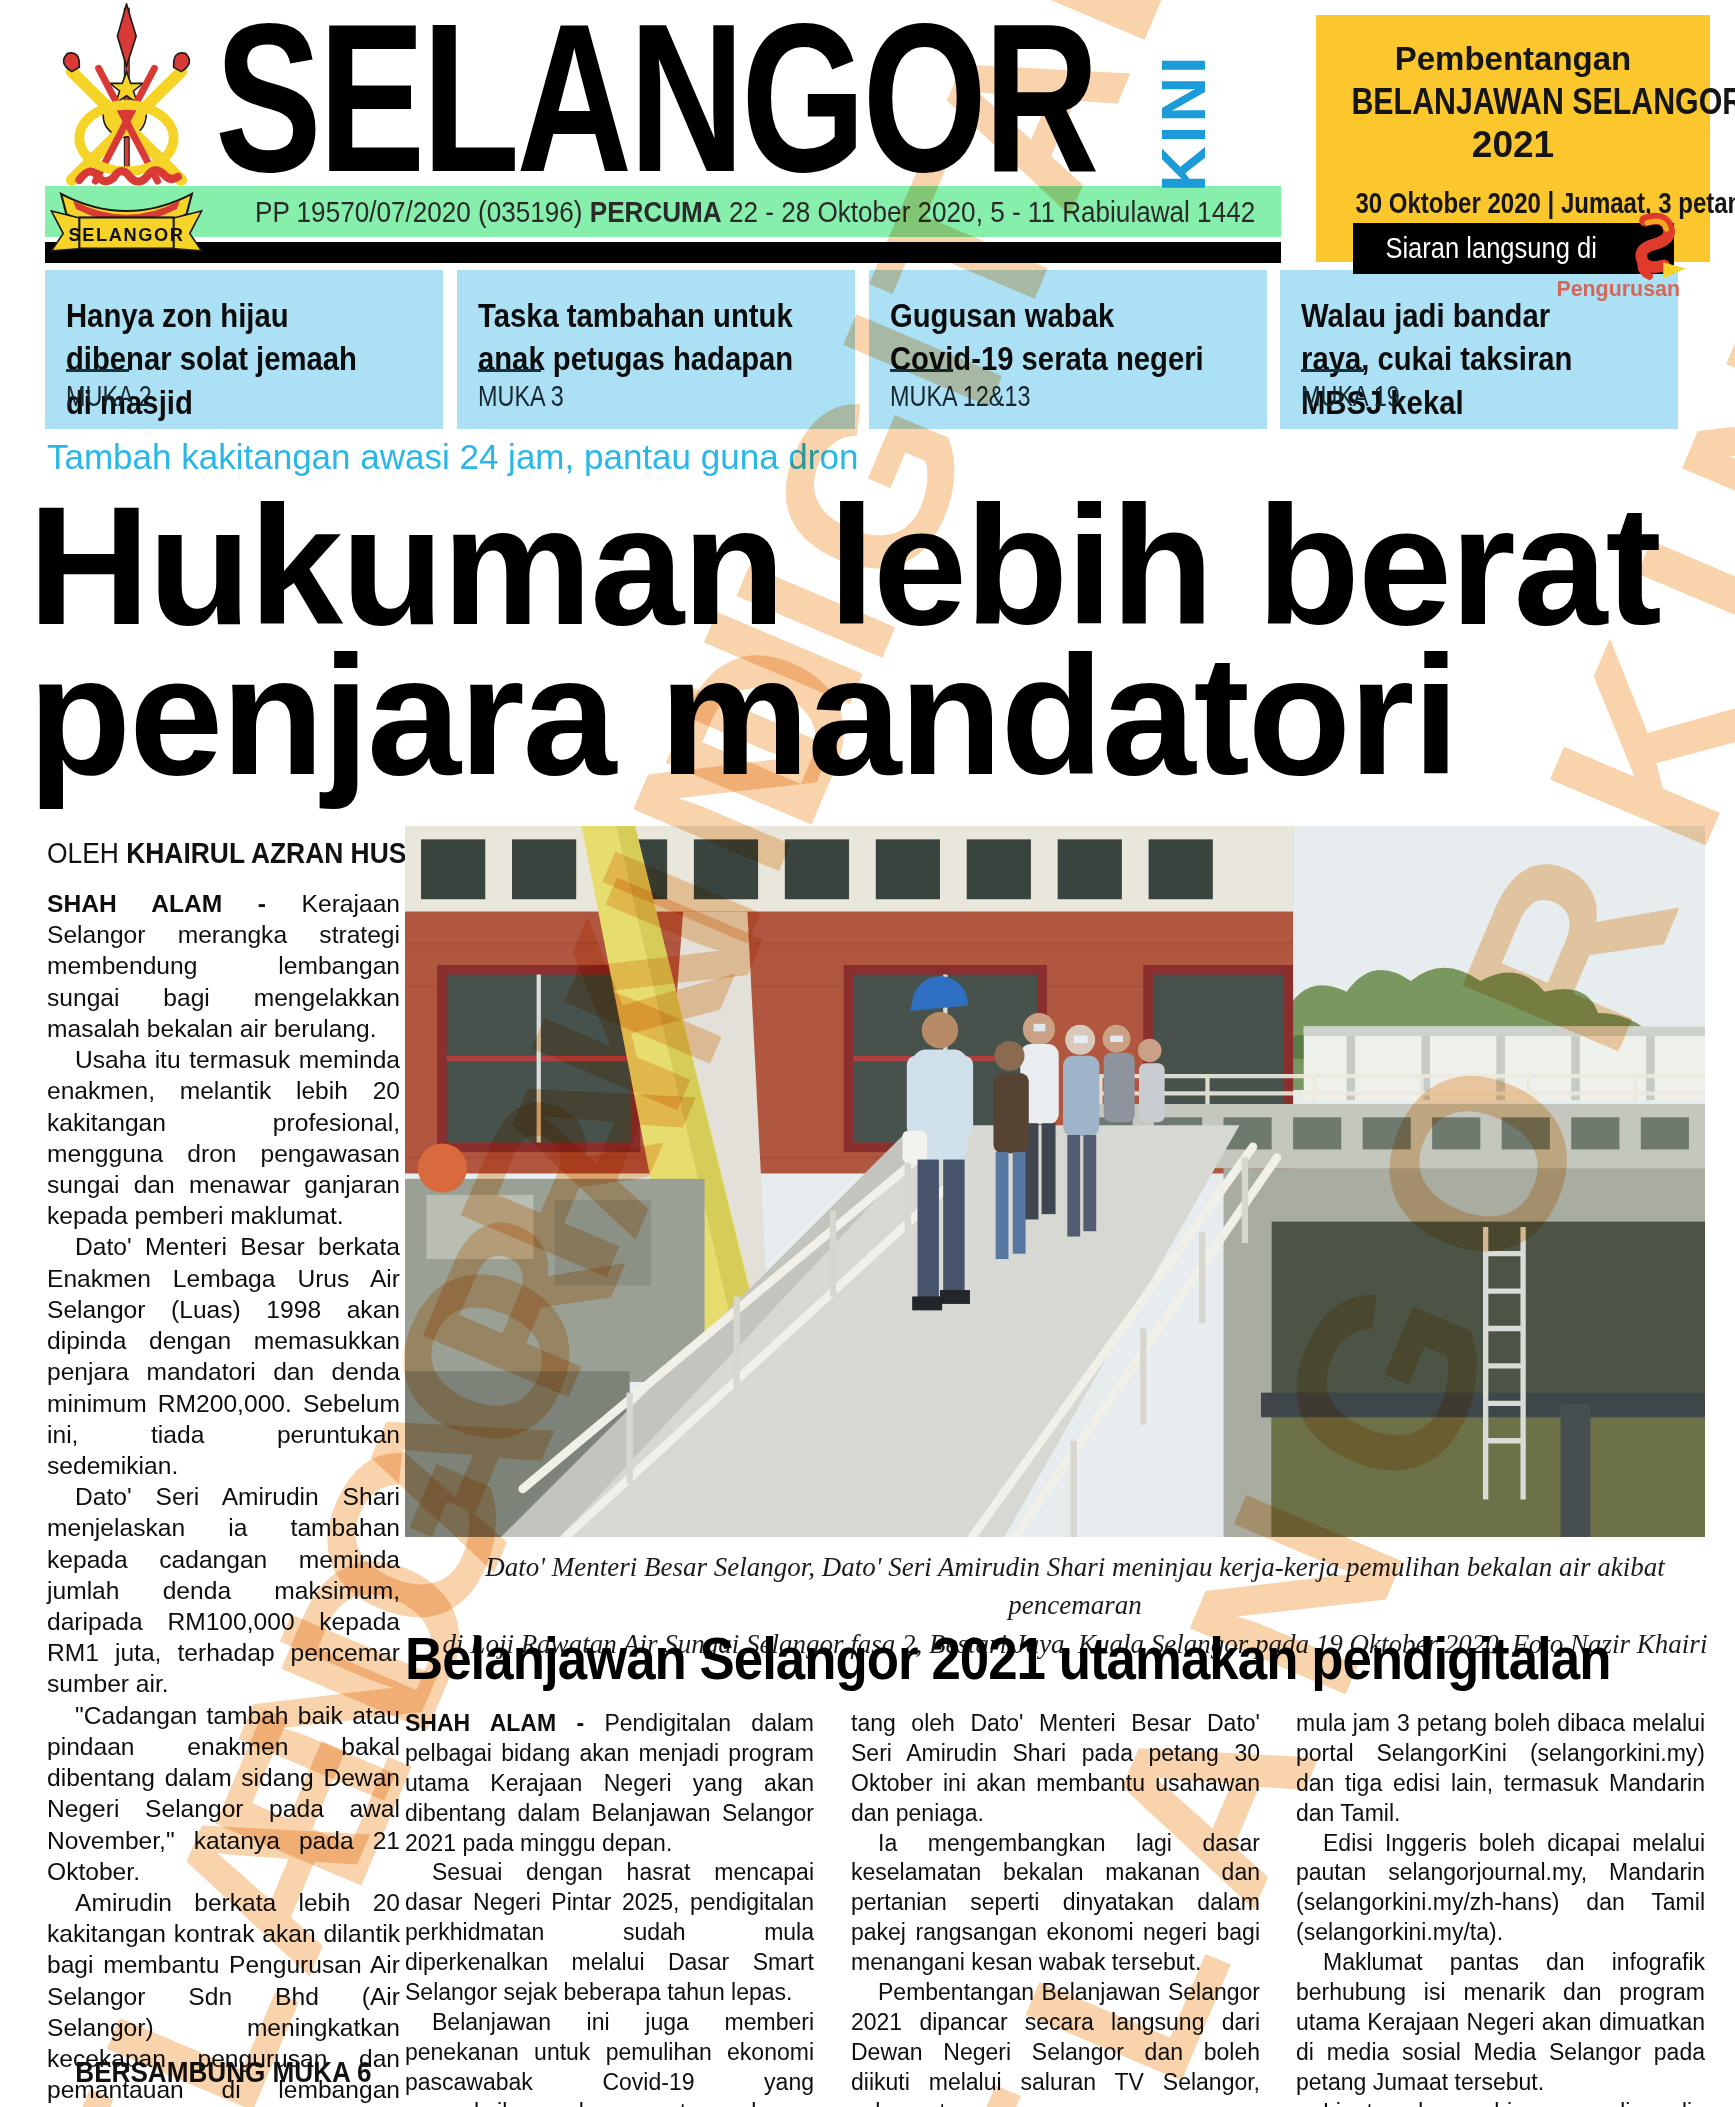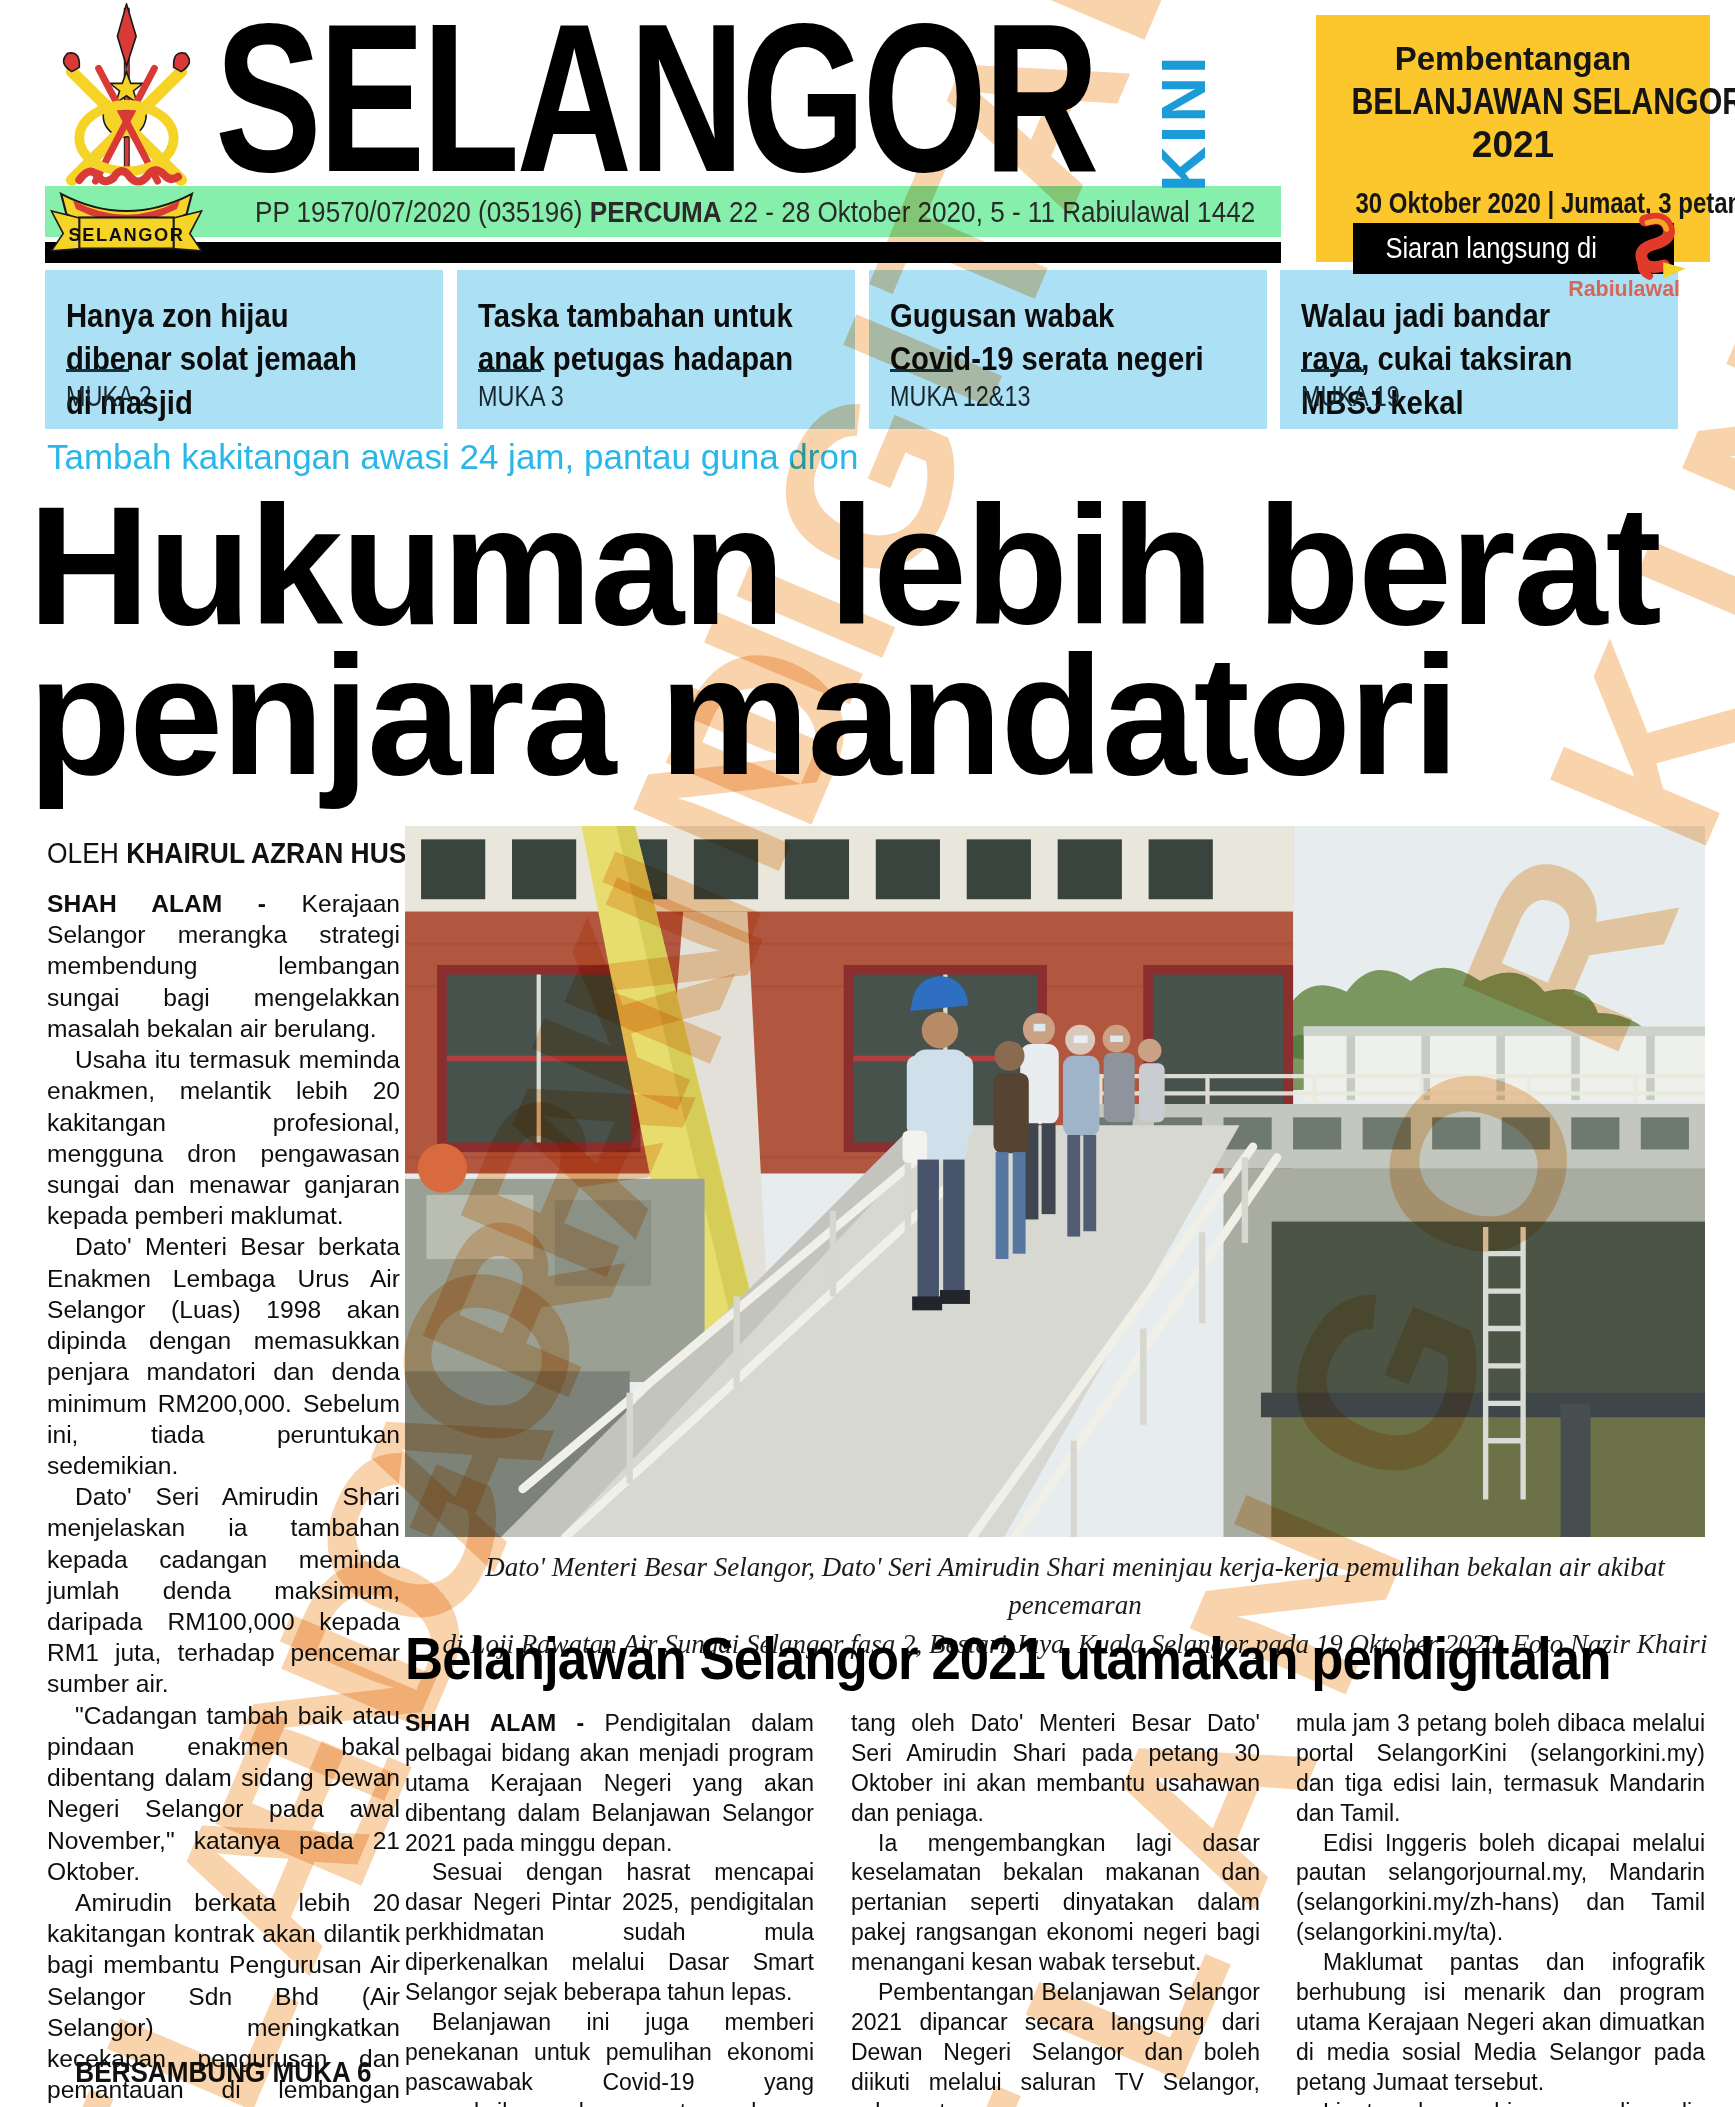--- a/index.html
+++ b/index.html
@@ -117,21 +117,21 @@
     <div class="sched">30 Oktober 2020 | Jumaat, 3 petang</div>
     <div class="livebox">
       <span class="lbl">Siaran langsung di</span>
       <svg width="80" height="80" viewBox="0 0 150 150">
         <path d="M62,18 q36,-12 44,14 q6,22 -26,30 q-30,8 -24,28 q6,22 42,12" fill="none" stroke="#e03a2b" stroke-width="22" stroke-linecap="round"></path>
         <path d="M66,22 q30,-10 36,12" fill="none" stroke="#f5a623" stroke-width="10" stroke-linecap="round"></path>
         <polygon points="96,96 138,108 96,126" fill="#f5d327"></polygon>
         <path d="M58,86 q-10,26 12,36" fill="none" stroke="#e03a2b" stroke-width="14" stroke-linecap="round"></path>
       </svg>
     </div>
-    <div class="tvbrand">Rabiulawal</div>
+    <div class="tvbrand">Pengurusan</div>
   </aside>
 
   <div class="teaser" style="left:45px;">
     <div class="hl">Hanya zon hijau dibenar solat jemaah di masjid</div>
     <div class="rule"></div>
     <div class="muka">MUKA 2</div>
   </div>
   <div class="teaser" style="left:457px;">
     <div class="hl">Taska tambahan untuk anak petugas hadapan</div>
     <div class="rule"></div>

